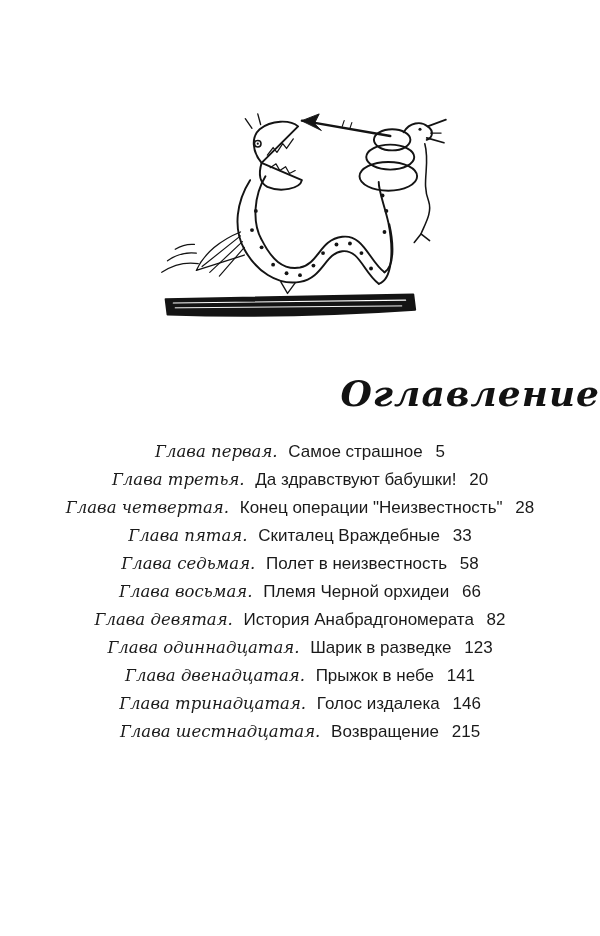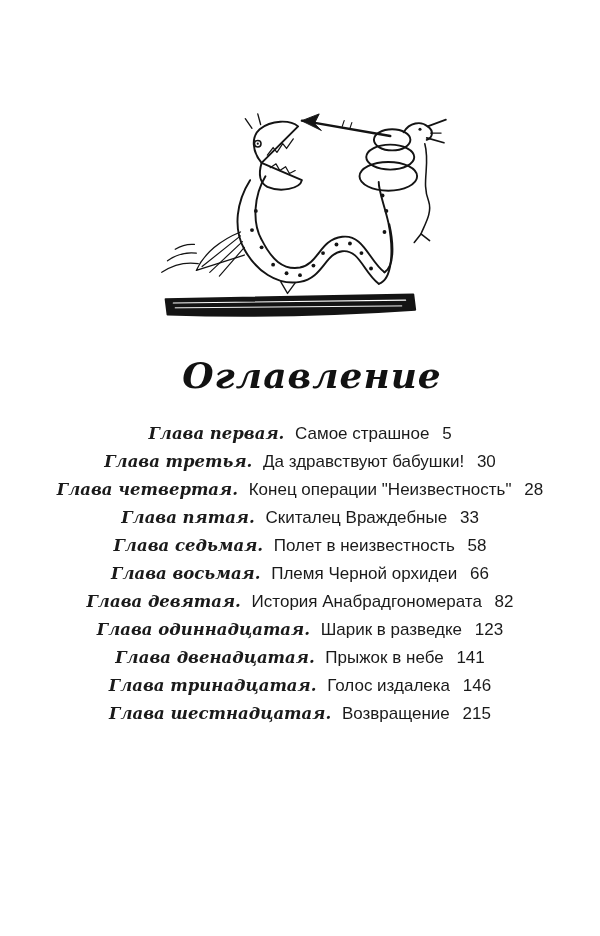--- a/index.html
+++ b/index.html
@@ -19,22 +19,22 @@
   }
   .illustration {
     margin: 88px auto 0 auto;
     width: 330px;
     height: 240px;
     display: flex;
     align-items: center;
     justify-content: center;
   }
   .toc-title {
-    margin-top: 26px;
-    text-align: center;
+    margin-top: 44px;
+    text-align: right;
     font-family: "DejaVu Serif", serif;
     font-style: italic;
     font-weight: bold;
     font-size: 36px;
     letter-spacing: 1px;
     color: #121212;
     padding-left: 24px;
   }
   .toc-list {
     margin-top: 24px;
@@ -42,21 +42,21 @@
   .toc-row {
     text-align: center;
     white-space: nowrap;
     line-height: 28px;
     font-size: 17px;
     color: #1a1a1a;
   }
   .toc-chapter {
     font-family: "DejaVu Serif", serif;
     font-style: italic;
-    font-weight: bold;
+    font-weight: normal;
     font-size: 16.5px;
   }
   .toc-name {
     font-family: "Liberation Sans", sans-serif;
     margin-left: 6px;
     margin-top: 29px;
   }
   .toc-page {
     font-family: "Liberation Sans", sans-serif;
     margin-left: 8px;
@@ -140,21 +140,21 @@
 
   <div class="toc-list">
     <div class="toc-row">
       <span class="toc-chapter">Глава первая.</span>
       <span class="toc-name">Самое страшное</span>
       <span class="toc-page">5</span>
     </div>
     <div class="toc-row">
       <span class="toc-chapter">Глава третья.</span>
       <span class="toc-name">Да здравствуют бабушки!</span>
-      <span class="toc-page">30</span>
+      <span class="toc-page">20</span>
     </div>
     <div class="toc-row">
       <span class="toc-chapter">Глава четвертая.</span>
       <span class="toc-name">Конец операции "Неизвестность"</span>
       <span class="toc-page">28</span>
     </div>
     <div class="toc-row">
       <span class="toc-chapter">Глава пятая.</span>
       <span class="toc-name">Скиталец Враждебные</span>
       <span class="toc-page">33</span>

